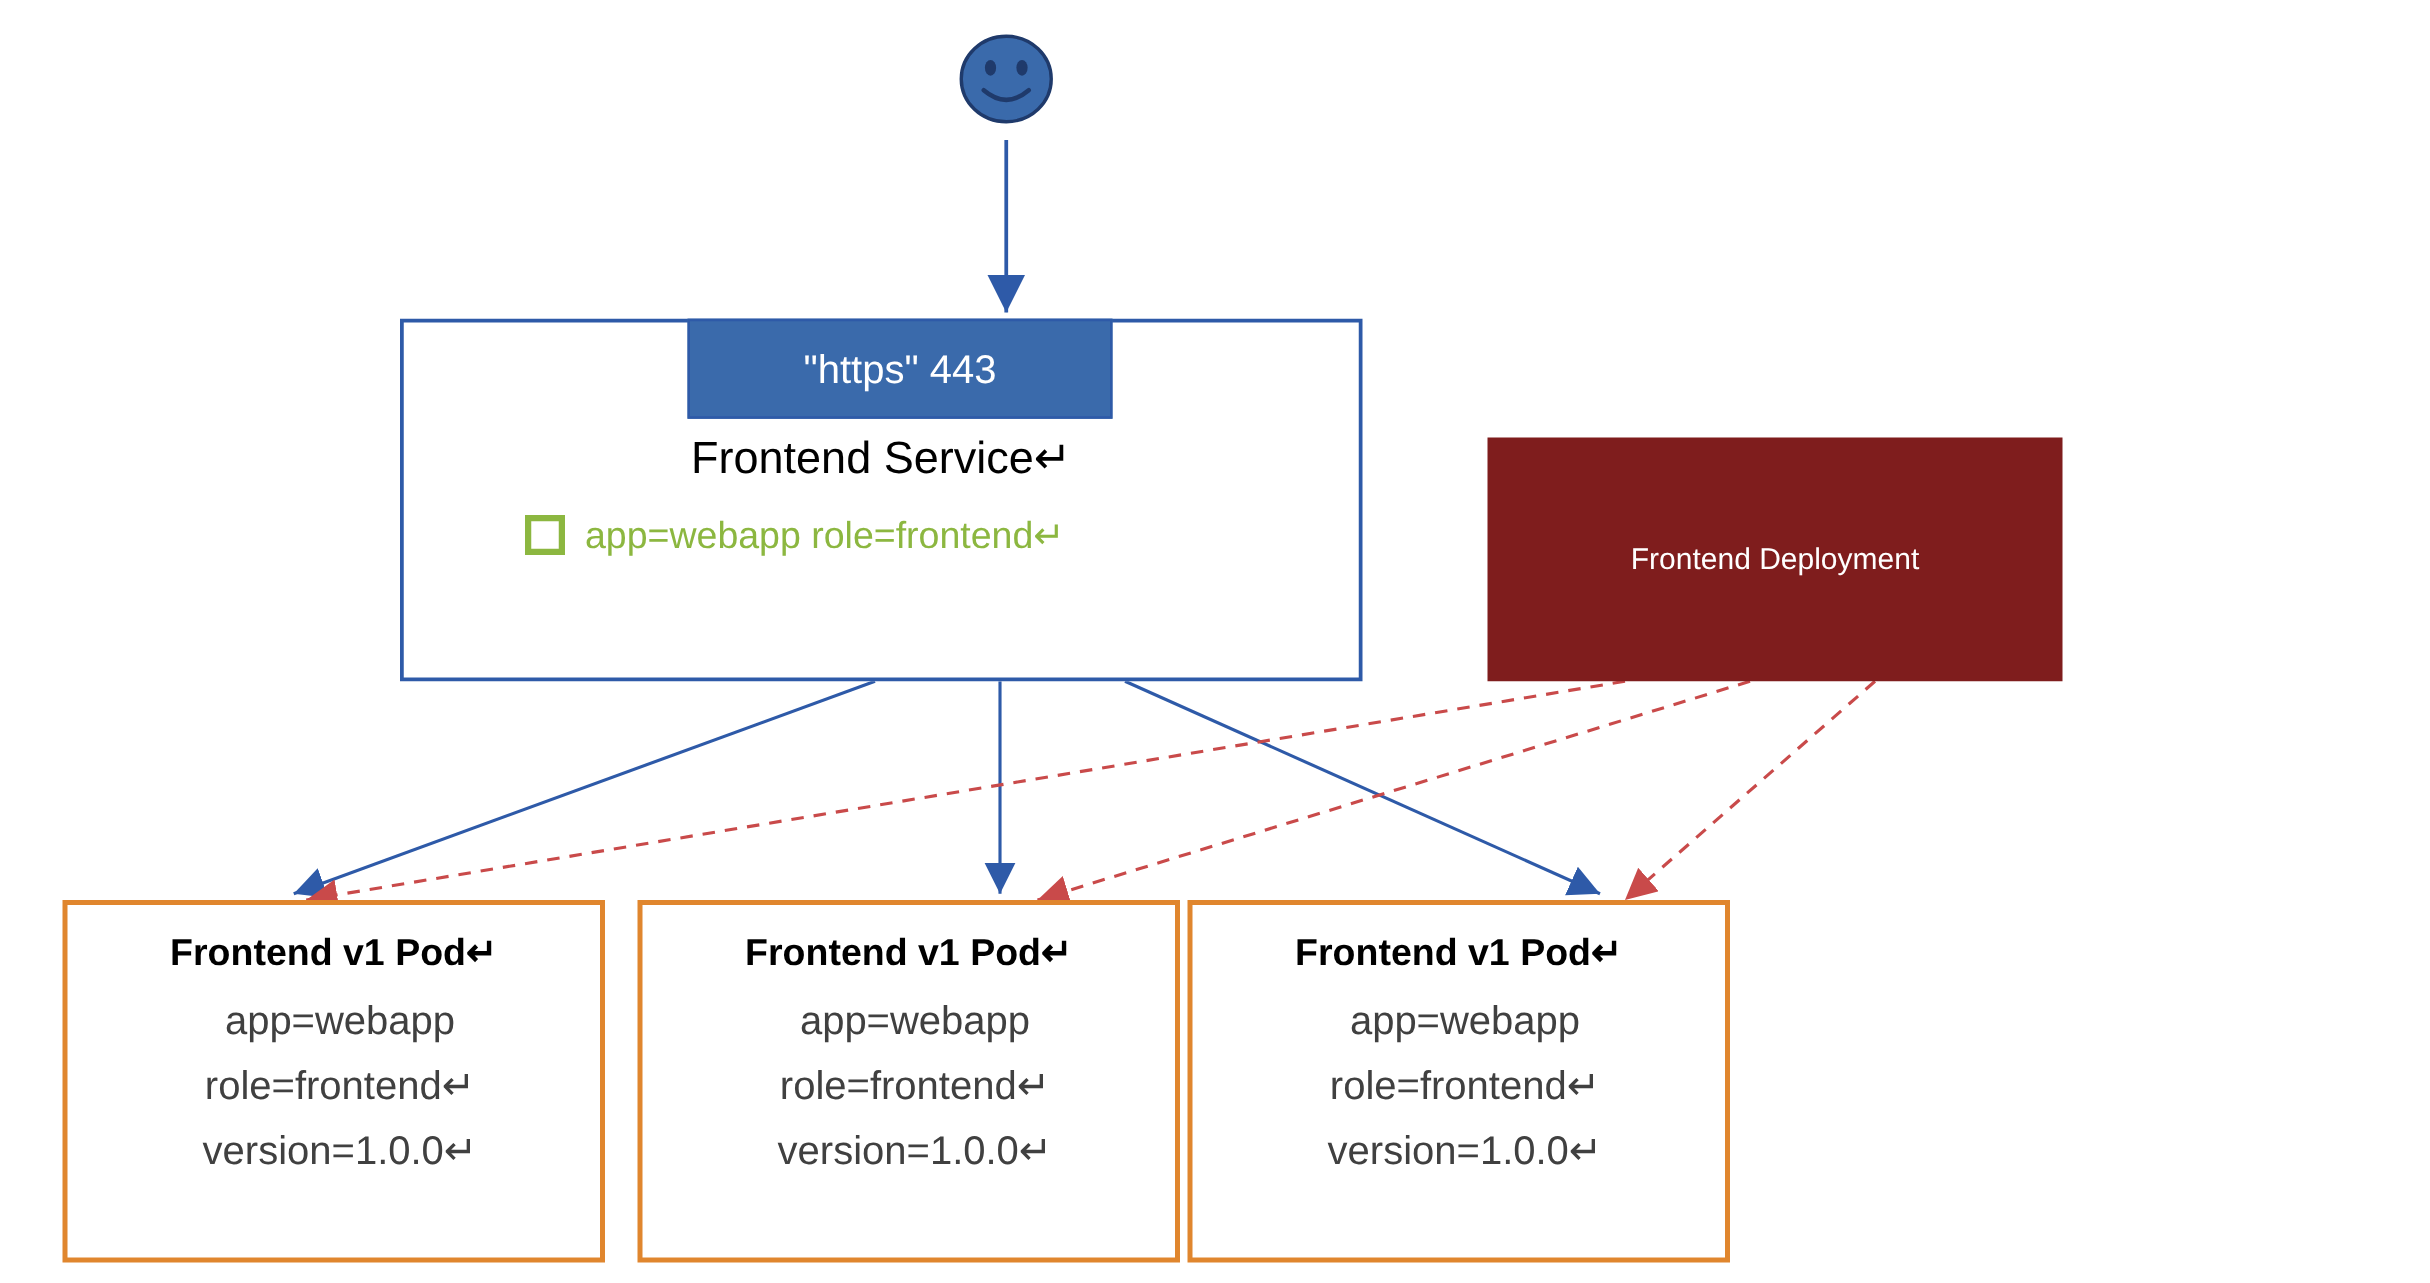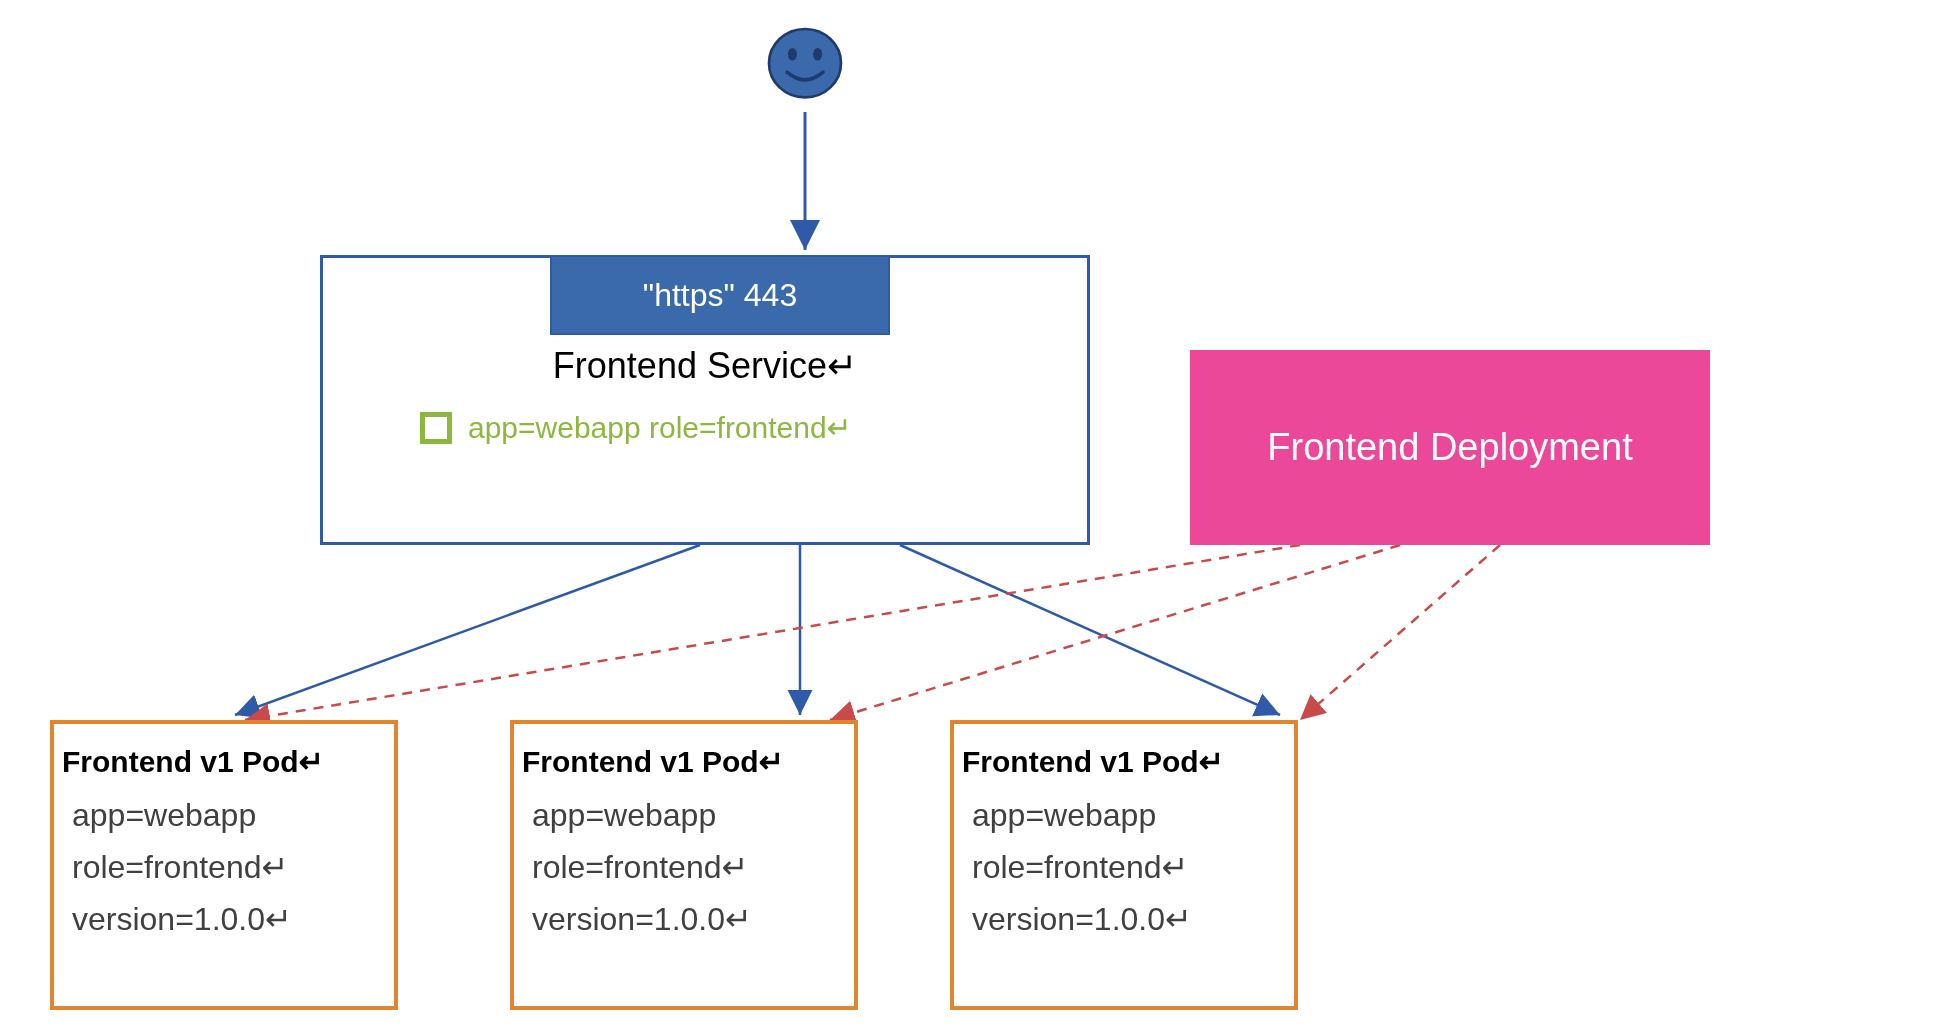--- a/index.html
+++ b/index.html
@@ -72,37 +72,38 @@
     }
     .selector-text {
       font-size: 30px;
       color: #8cb740;
     }
     
     .deployment-box {
       position: absolute;
       left: 1190px;
       top: 350px;
-      width: 520px;
+      width: 460px;
       height: 195px;
-      background: #ec4899;
+      background: #7f1d1d;
       color: #ffffff;
       display: flex;
       align-items: center;
       justify-content: center;
-      font-size: 38px;
+      font-size: 24px;
     }
     
     .pod {
       position: absolute;
-      width: 348px;
+      width: 434px;
       height: 290px;
       border: 4px solid #e0862e;
       background: #ffffff;
-      padding: 20px 8px;
+      padding: 20px 42px;
+      text-align: center;
     }
     .pod-1 { left: 50px; top: 720px; }
     .pod-2 { left: 510px; top: 720px; }
     .pod-3 { left: 950px; top: 720px; }
     
     .pod-title {
       font-size: 30px;
       font-weight: bold;
       color: #000000;
       margin-bottom: 18px;

